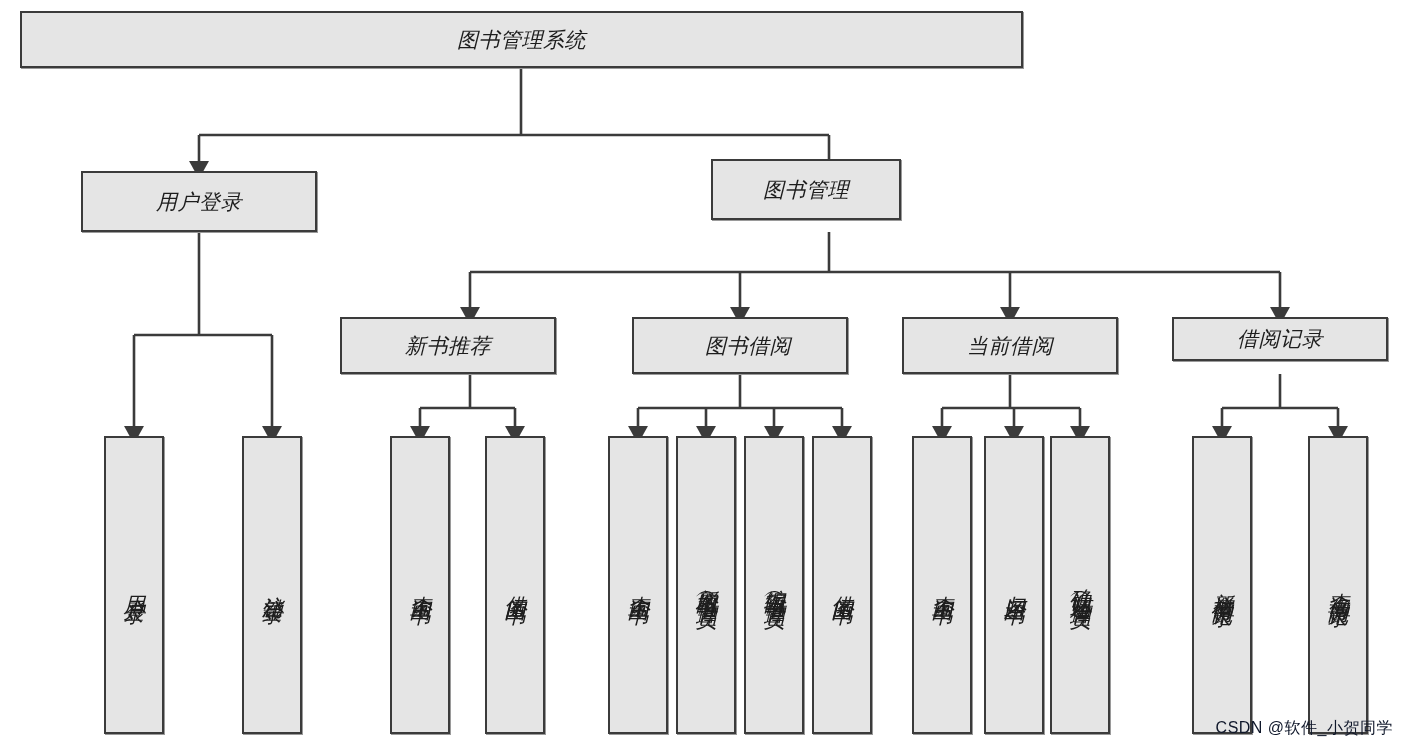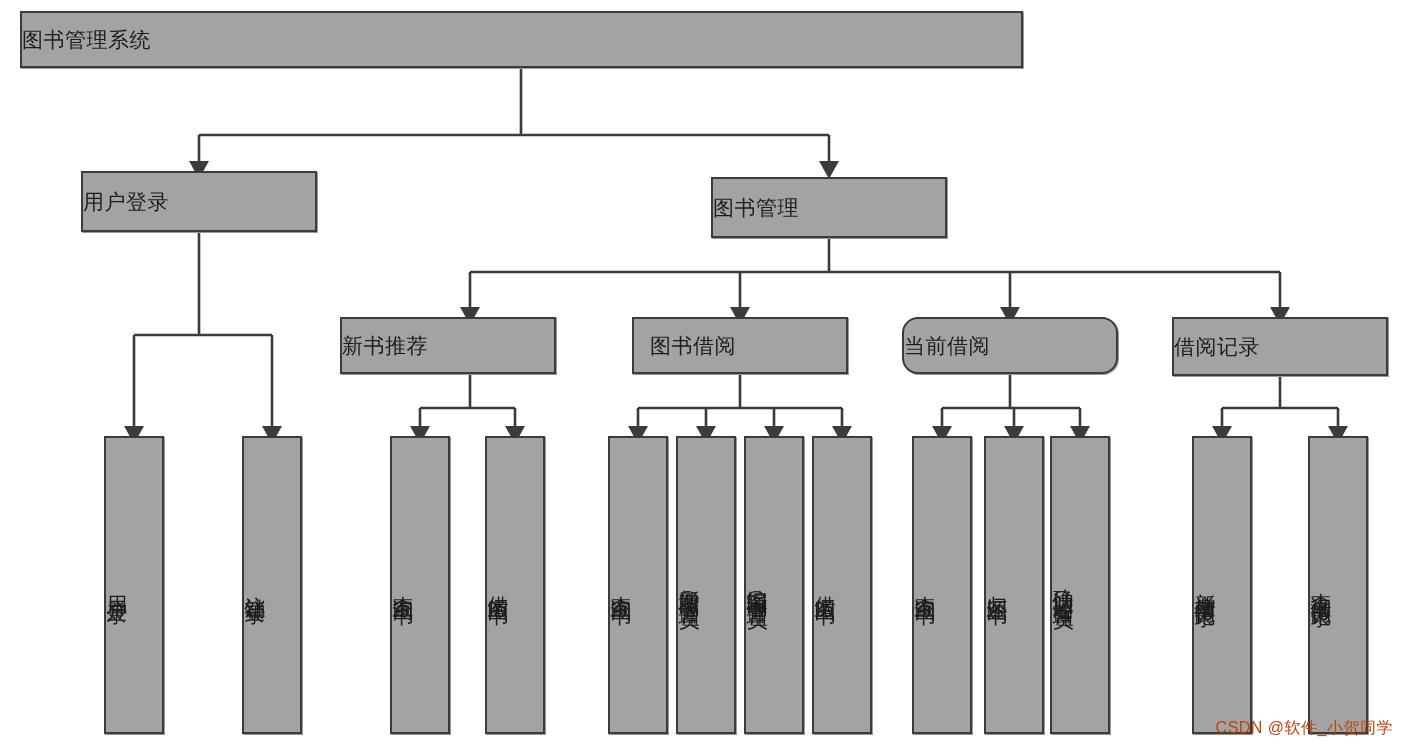--- a/index.html
+++ b/index.html
@@ -23,27 +23,28 @@
   svg.diagram-canvas {
     position: absolute;
     left: 0;
     top: 0;
     width: 1405px;
     height: 747px;
   }
   .node-box {
     position: absolute;
     box-sizing: border-box;
-    background: #a3a3a3;
+    background: #e5e5e5;
     border: 2px solid #3b3b3b;
     box-shadow: 1px 1px 0 0 #9a9a9a;
     display: flex;
     align-items: center;
-    justify-content: flex-start;
+    justify-content: center;
     overflow: hidden;
+    font-style: italic;
   }
   .node-label-h {
     font-size: 21px;
     color: #1d1d1d;
     line-height: 1.1;
     letter-spacing: 0.5px;
     white-space: nowrap;
     text-align: center;
   }
   .node-label-v {
@@ -54,21 +55,21 @@
     letter-spacing: 3px;
     line-height: 1.05;
     text-align: center;
     white-space: nowrap;
   }
   .watermark {
     position: absolute;
     right: 12px;
     bottom: 8px;
     font-size: 16px;
-    color: #c2410c;
+    color: #0f172a;
     letter-spacing: 0.5px;
     white-space: nowrap;
     pointer-events: none;
   }
 </style>
 </head>
 <body>
 
 <div id="diagram-root">
 
@@ -115,33 +116,33 @@
       </g>
   </svg>
 
   <div id="node-layer">
       <div class="node-box" style="left: 20px; top: 11px; width: 1003px; height: 57px;">
         <span class="node-label-h">图书管理系统</span>
       </div>
       <div class="node-box" style="left: 81px; top: 171px; width: 236px; height: 61px;">
         <span class="node-label-h">用户登录</span>
       </div>
-      <div class="node-box" style="left: 711px; top: 177px; width: 236px; height: 61px;">
+      <div class="node-box" style="left: 711px; top: 159px; width: 190px; height: 61px;">
         <span class="node-label-h">图书管理</span>
       </div>
       <div class="node-box" style="left: 340px; top: 317px; width: 216px; height: 57px;">
         <span class="node-label-h">新书推荐</span>
       </div>
       <div class="node-box" style="left: 632px; top: 317px; width: 216px; height: 57px; padding-left: 16px;">
         <span class="node-label-h">图书借阅</span>
       </div>
-      <div class="node-box" style="left: 902px; top: 317px; width: 216px; height: 57px; border-radius: 16px;">
+      <div class="node-box" style="left: 902px; top: 317px; width: 216px; height: 57px;">
         <span class="node-label-h">当前借阅</span>
       </div>
-      <div class="node-box" style="left: 1172px; top: 317px; width: 216px; height: 59px;">
+      <div class="node-box" style="left: 1172px; top: 317px; width: 216px; height: 44px;">
         <span class="node-label-h">借阅记录</span>
       </div>
       <div class="node-box" style="left: 104px; top: 436px; width: 60px; height: 298px;">
         <span class="node-label-v">用户登录</span>
       </div>
       <div class="node-box" style="left: 242px; top: 436px; width: 60px; height: 298px;">
         <span class="node-label-v">注销登录</span>
       </div>
       <div class="node-box" style="left: 390px; top: 436px; width: 60px; height: 298px;">
         <span class="node-label-v">查询图书</span>

